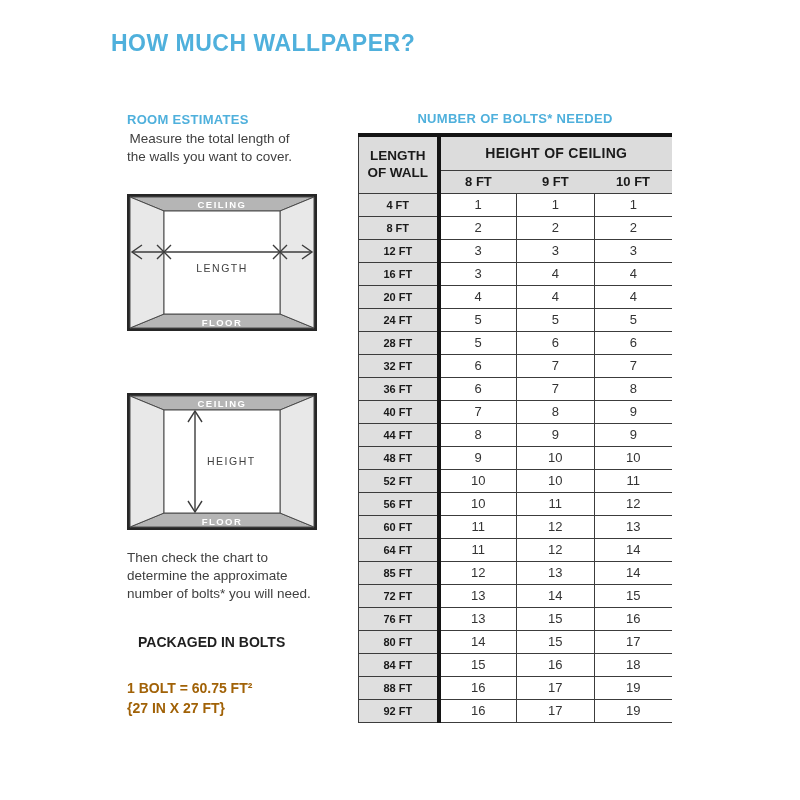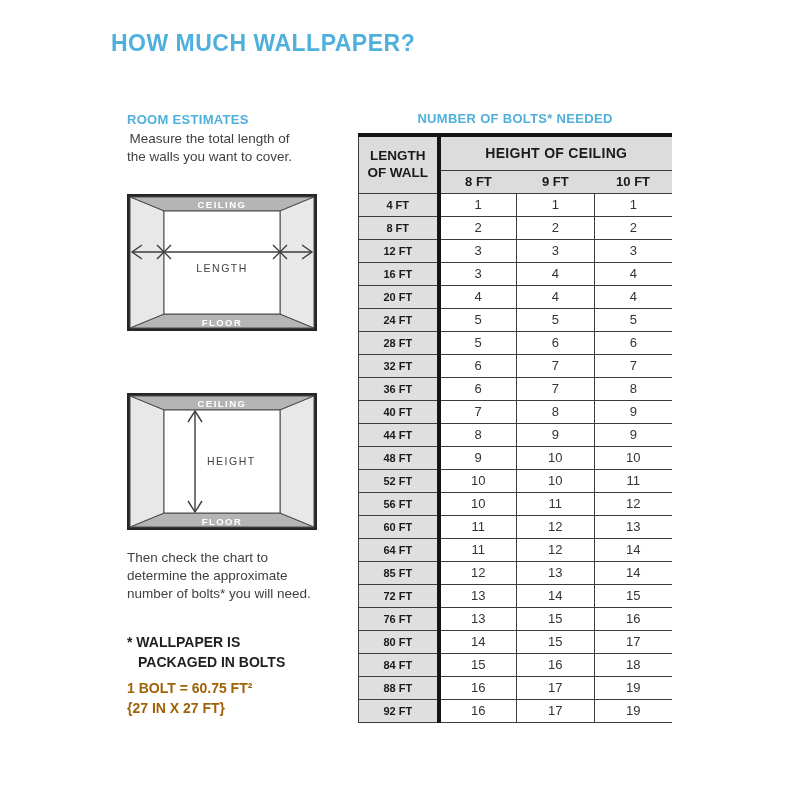--- a/index.html
+++ b/index.html
@@ -128,21 +128,20 @@
       <path d="M61,108 L68,119 L75,108"></path>
     </g>
     <text x="80" y="72" class="svg-dim-label" style="text-anchor:start;">HEIGHT</text>
   </svg>
 
   <p class="step" style="top:549px;">Then check the chart to
 determine the approximate
 number of bolts* you will need.</p>
 
   <div class="footnote">
-    <div>* WALLPAPER IS</div>
     <div class="line2">PACKAGED IN BOLTS</div>
   </div>
 
   <div class="bolt-eq">
     <div>1 BOLT = 60.75 FT²</div>
     <div>{27 IN X 27 FT}</div>
   </div>
 
   <h2 class="section-heading table-heading">NUMBER OF BOLTS* NEEDED</h2>
 

